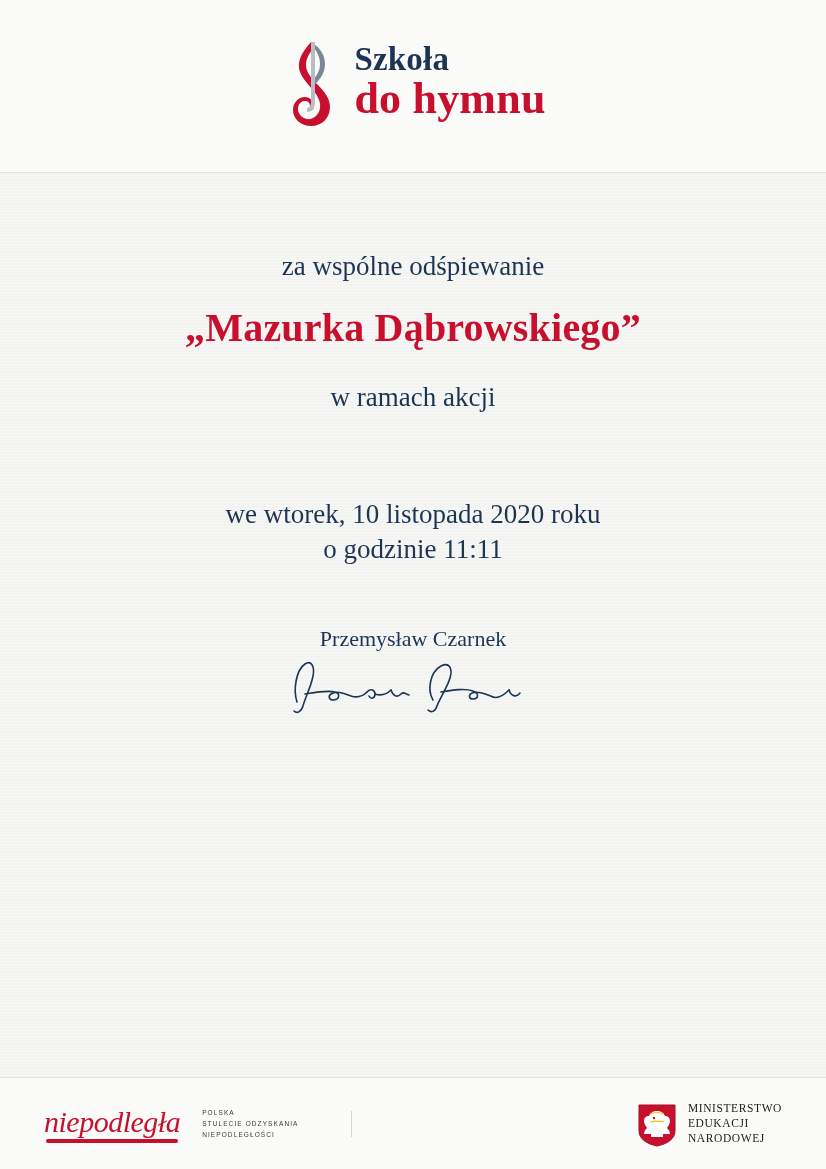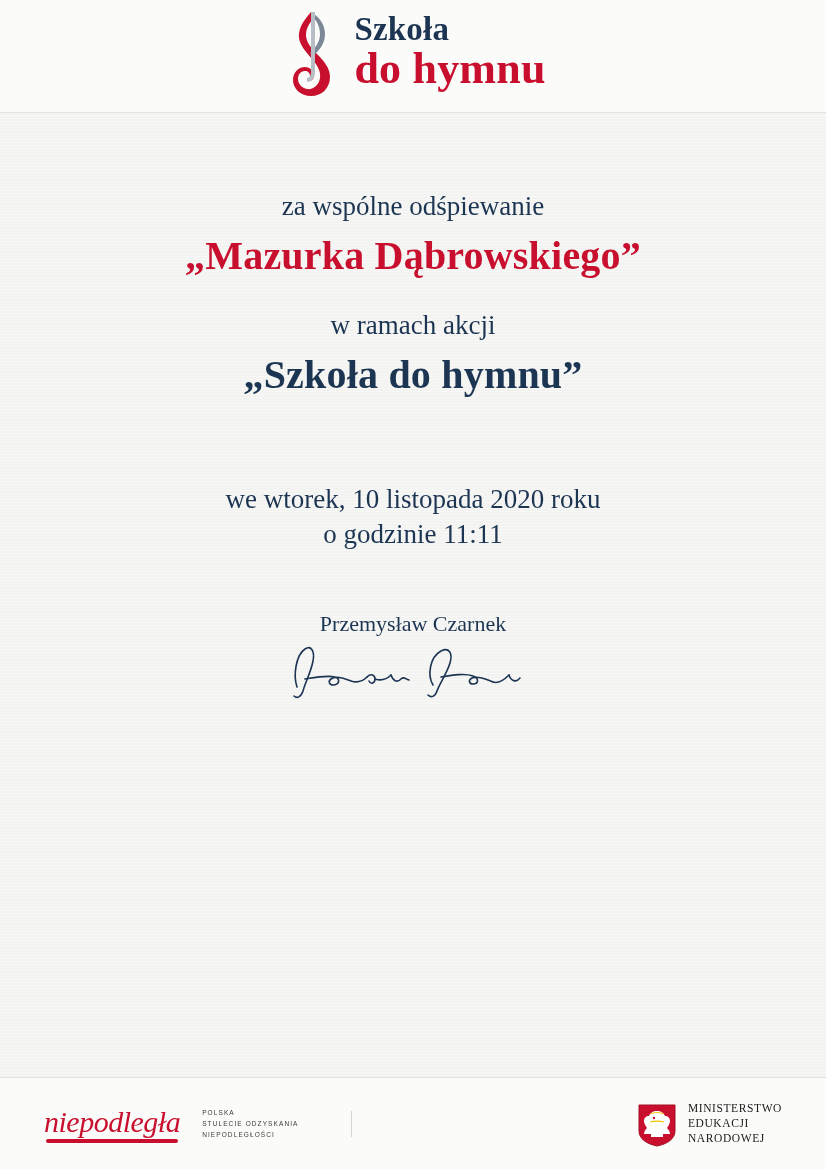--- a/index.html
+++ b/index.html
@@ -23,21 +23,21 @@
     position: relative;
     background:
       repeating-linear-gradient(0deg, rgba(255,255,255,0.35) 0px, rgba(255,255,255,0.35) 1px, rgba(0,0,0,0) 1px, rgba(0,0,0,0) 3px),
       #f3f3f1;
     display: flex;
     flex-direction: column;
   }
 
   
   .header-band {
-    height: 113px;
+    height: 173px;
     background: #fbfbfa;
     border-bottom: 1px solid #e2e2df;
     display: flex;
     align-items: center;
     justify-content: center;
     padding-bottom: 8px;
   }
   .brand {
     display: flex;
     align-items: center;
@@ -85,21 +85,21 @@
 
   .line-sm {
     font-size: 27px;
     color: #1c3553;
     margin-top: 78px;
   }
   .line-red {
     font-size: 40px;
     font-weight: 700;
     color: #c8102e;
-    margin-top: 10px;
+    margin-top: 22px;
     letter-spacing: 0.2px;
   }
   .line-sm2 {
     font-size: 27px;
     color: #1c3553;
     margin-top: 31px;
   }
   .line-navy {
     font-size: 40px;
     font-weight: 700;
@@ -222,21 +222,20 @@
       </div>
     </div>
   </div>
 
   <div class="body-area">
 
     <div class="line-sm">za wspólne odśpiewanie</div>
     <div class="line-red">„Mazurka Dąbrowskiego”</div>
 
     <div class="line-sm2">w ramach akcji</div>
-    <div class="line-navy">„Szkoła do hymnu”</div>
 
     <div class="date-block">
       <div>we wtorek, 10 listopada 2020 roku</div>
       <div>o godzinie 11:11</div>
     </div>
 
     <div class="signature-block">
       <div class="sig-name">Przemysław Czarnek</div>
       <div class="sig-graphic">
         <svg viewBox="0 0 260 62" width="260" height="62" aria-hidden="true">

